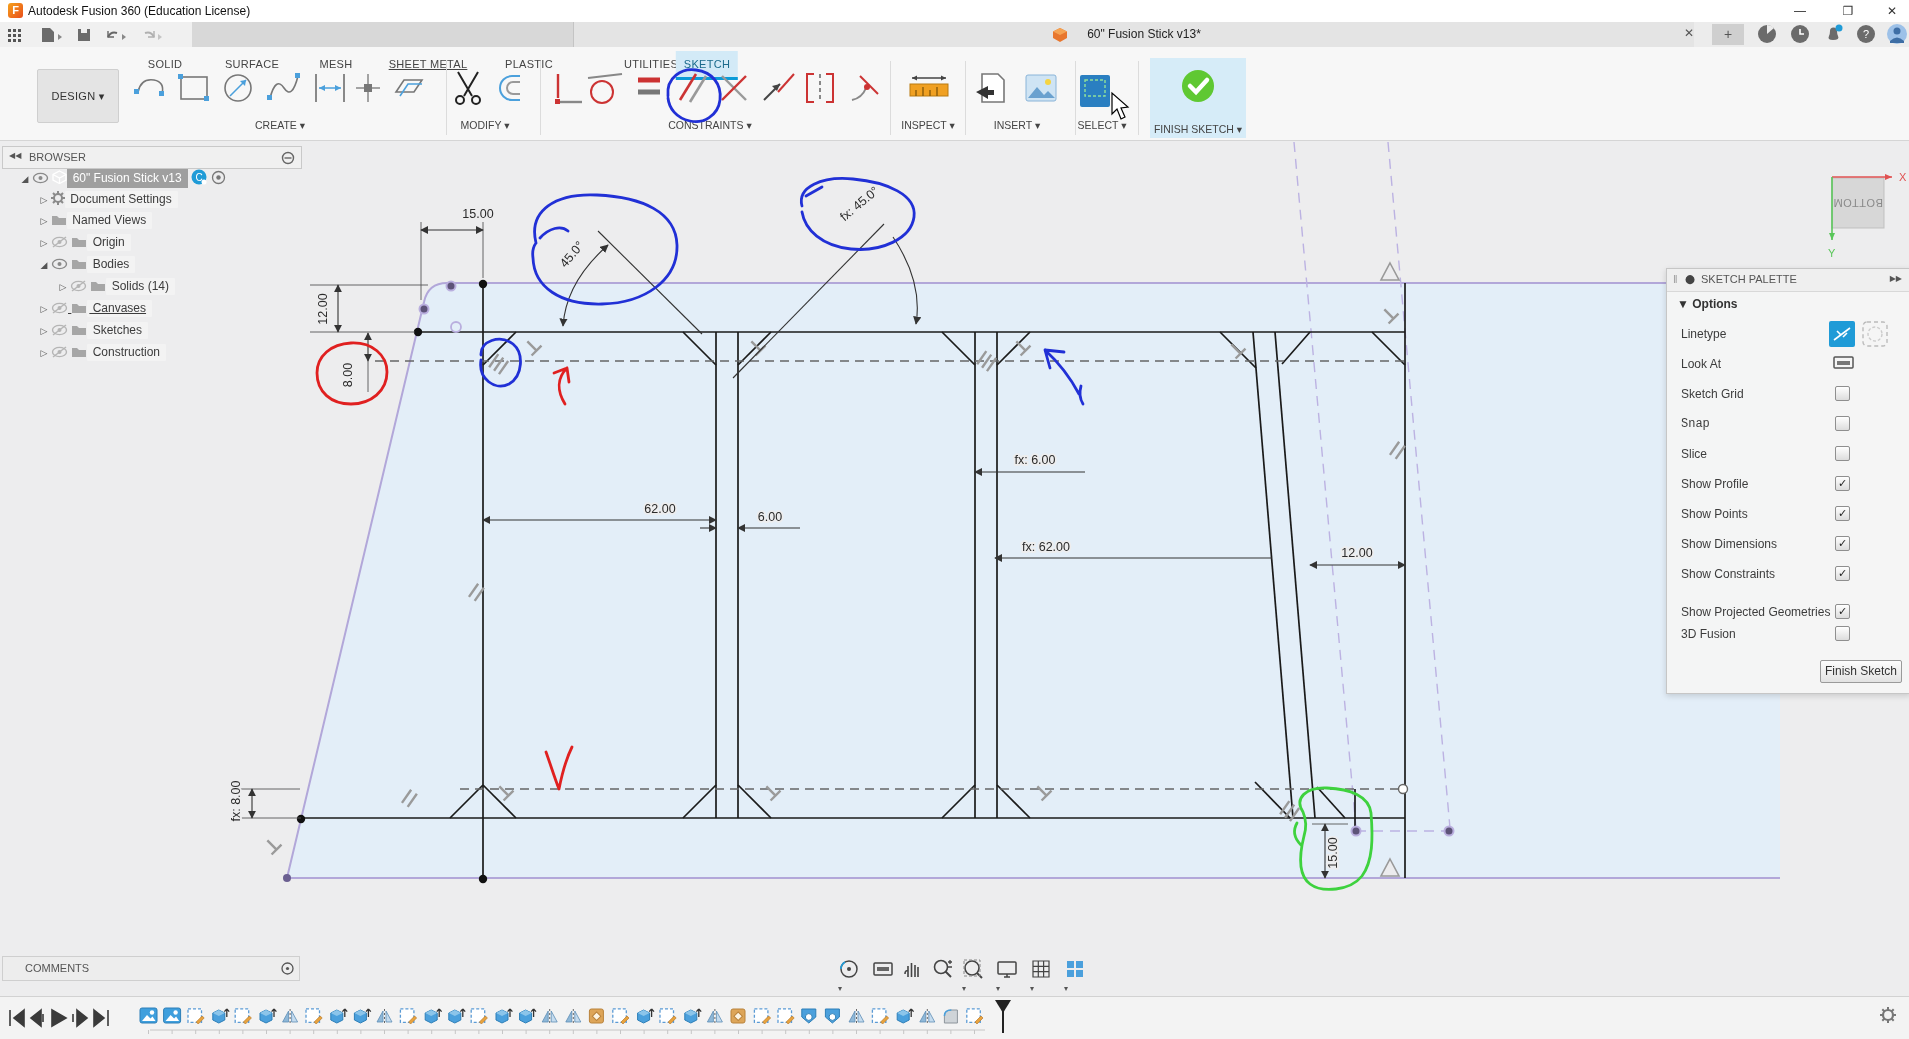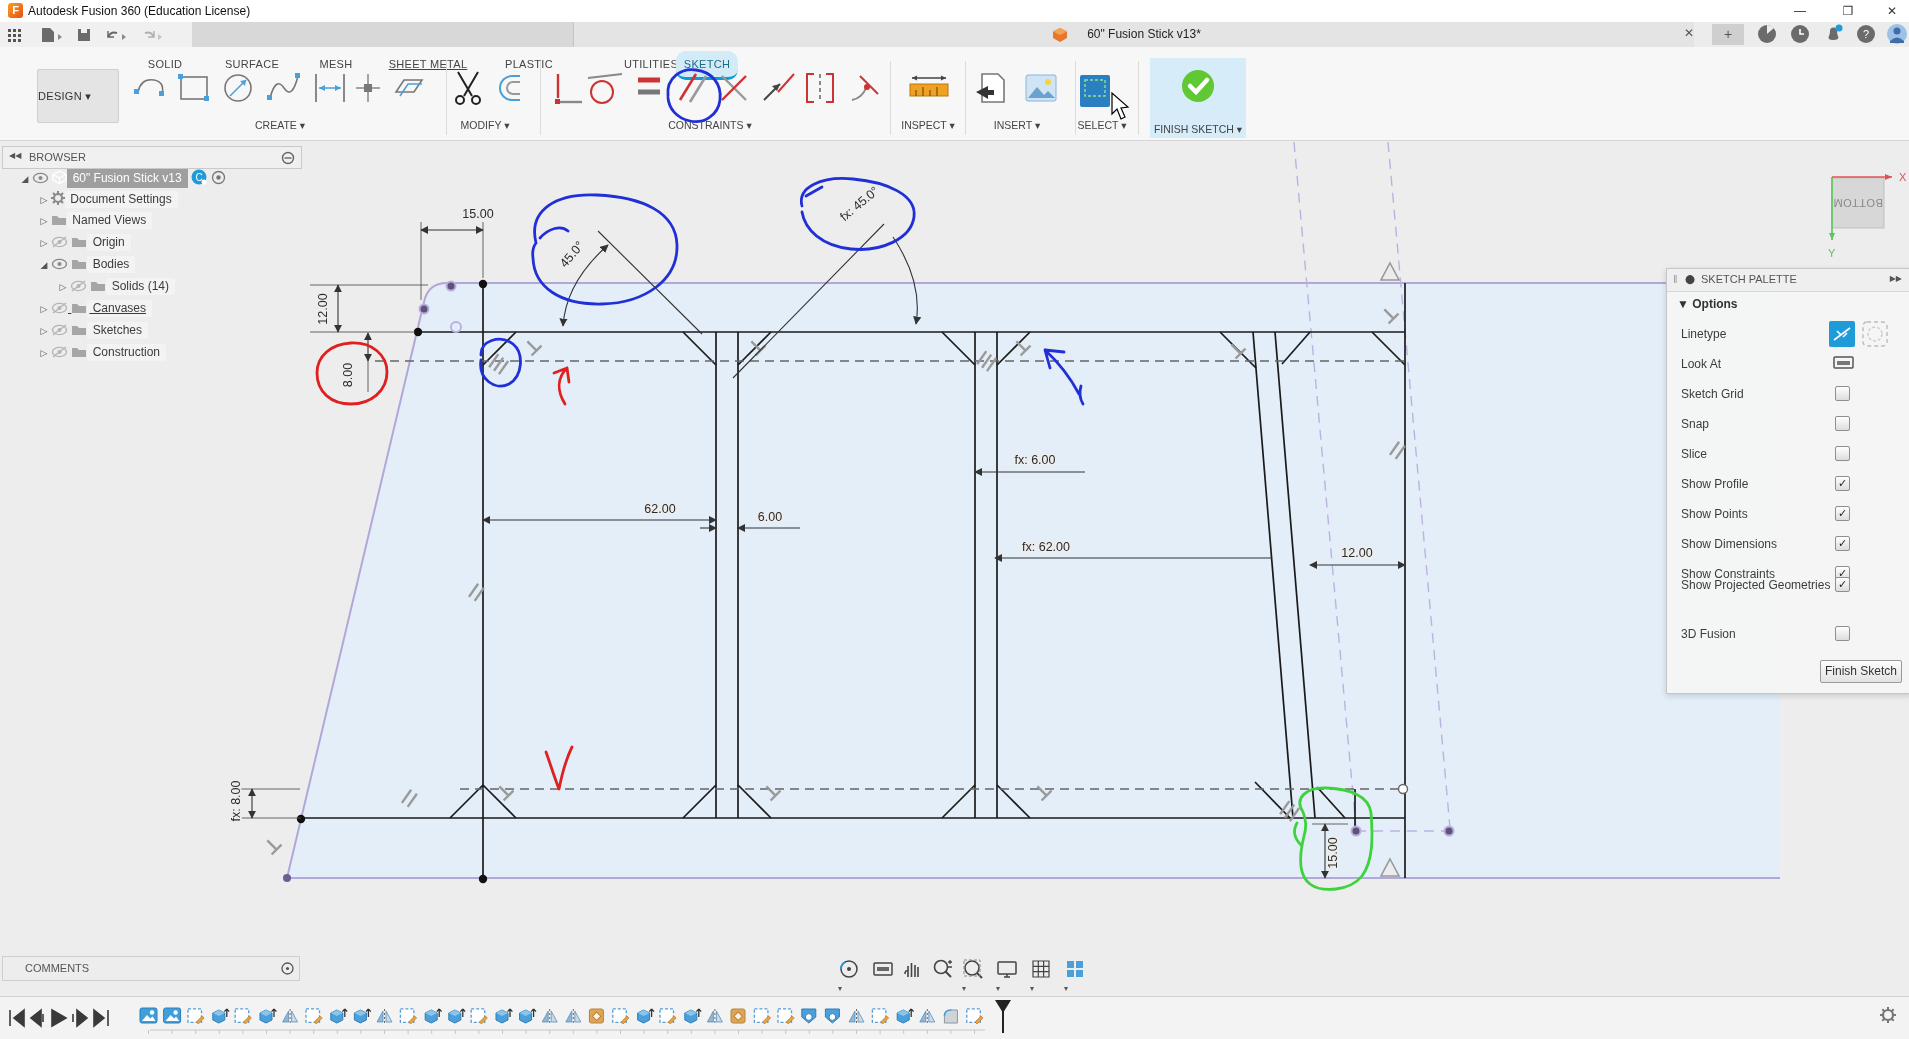--- a/index.html
+++ b/index.html
@@ -18,21 +18,21 @@
   #doc-tab{left:573px;top:0;width:1120px;height:25px;background:#e4e4e4;
     border-left:1px solid #c4c4c4;border-right:1px solid #c4c4c4;}
   #doc-tab .lbl{left:0;right:0;top:5px;text-align:center;font-size:12px;color:#222;}
   #strip-right{left:1694px;top:0;width:215px;height:25px;background:#ececec;}
   #ribbon{left:0;top:47px;width:1909px;height:93px;background:#f7f7f7;
     border-bottom:1px solid #d5d5d5;z-index:30;}
   .rtab{top:4px;height:26px;line-height:26px;font-size:11px;color:#444;
     transform:translateX(-50%);padding:0 8px;letter-spacing:.3px;}
   .rtab.active{background:#d3eaf7;border-bottom:3px solid #0a9bd8;color:#1b6b8c;}
   #design-btn{left:37px;top:22px;width:80px;height:52px;background:#e4e4e4;
-    border:1px solid #cfcfcf;border-radius:2px;text-align:left;
+    border:1px solid #cfcfcf;border-radius:2px;text-align:center;
     font-size:11px;color:#333;line-height:52px;letter-spacing:.3px;}
   .gdiv{top:14px;width:1px;height:74px;background:#dcdcdc;}
   .glabel{top:72px;transform:translateX(-50%);font-size:10.5px;color:#444;white-space:nowrap;}
   #finish-block{left:1150px;top:11px;width:96px;height:80px;background:#d6ecf8;}
   
   #browser-panel{left:2px;top:146px;width:300px;z-index:20;}
   #browser-head{left:0;top:0;width:298px;height:21px;background:#f0f0f0;
     border:1px solid #c9c9c9;font-size:11px;color:#555;}
   .trow{height:22px;font-size:12px;color:#3c3c3c;white-space:nowrap;}
   .trow .bg{background:#f3f3f3e6;padding:1px 6px 2px 2px;border-radius:1px;}
@@ -343,21 +343,21 @@
   <div class="abs" id="design-btn">
     <span>DESIGN</span> ▾
   </div>
   <div id="rtabs">
       <div class="abs rtab" style="left: 165px;">SOLID</div>
       <div class="abs rtab" style="left: 252px;">SURFACE</div>
       <div class="abs rtab" style="left: 336px;">MESH</div>
       <div class="abs rtab" style="left: 428px; text-decoration: underline;">SHEET METAL</div>
       <div class="abs rtab" style="left: 529px;">PLASTIC</div>
       <div class="abs rtab" style="left: 617px; margin-left: 34px;">UTILITIES</div>
-      <div class="abs rtab active" style="left: 707px; border-radius: 10px;">SKETCH</div>
+      <div class="abs rtab active" style="left: 707px;">SKETCH</div>
     </div>
   <div class="abs gdiv" style="left:446px"></div>
     <div class="abs gdiv" style="left:540px"></div>
   <div class="abs gdiv" style="left:890px"></div>
     <div class="abs gdiv" style="left:965px"></div>
   <div class="abs gdiv" style="left:1075px"></div>
     <div class="abs gdiv" style="left:1138px"></div>
   <div class="abs" id="finish-block">
     <svg class="abs" style="left:28px;top:8px" width="40" height="40">
       <circle cx="20" cy="20" r="16" fill="#5fc832"></circle>
@@ -579,21 +579,21 @@
         <span class="plabel">Look At</span>
         <svg style="position:absolute;left:166px;top:4px" width="22" height="18">
       <rect x="1" y="4" width="19" height="11" rx="1" fill="none" stroke="#555" stroke-width="1.5"></rect>
       <rect x="4" y="8" width="13" height="4" fill="#777"></rect>
         </svg>
       </div>
       <div class="prow" style="top: 110px;">
         <span class="plabel">Sketch Grid</span>
         <div class="cb"></div>
       </div>
-      <div class="prow" style="top: 140px;">
+      <div class="prow" style="top: 140px; font-family: Liberation Mono, monospace;">
         <span class="plabel">Snap</span>
         <div class="cb"></div>
       </div>
       <div class="prow" style="top: 170px;">
         <span class="plabel">Slice</span>
         <div class="cb"></div>
       </div>
       <div class="prow" style="top: 200px;">
         <span class="plabel">Show Profile</span>
         <div class="cb">✓</div>
@@ -603,21 +603,21 @@
         <div class="cb">✓</div>
       </div>
       <div class="prow" style="top: 260px;">
         <span class="plabel">Show Dimensions</span>
         <div class="cb">✓</div>
       </div>
       <div class="prow" style="top: 290px;">
         <span class="plabel">Show Constraints</span>
         <div class="cb">✓</div>
       </div>
-      <div class="prow" style="top: 301px;">
+      <div class="prow" style="top: 328px;">
         <span class="plabel">Show Projected Geometries</span>
         <div class="cb">✓</div>
       </div>
       <div class="prow" style="top: 350px;">
         <span class="plabel">3D Fusion</span>
         <div class="cb"></div>
       </div>
     </div>
   <div id="finish-btn">Finish Sketch</div>
 </div>

